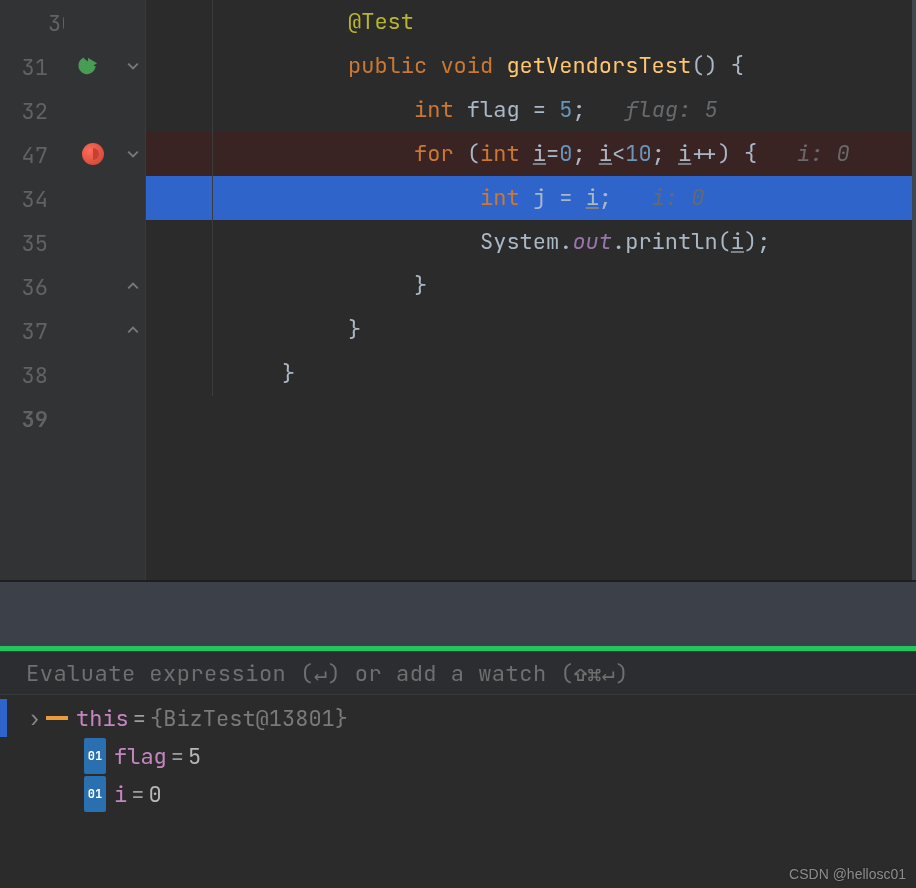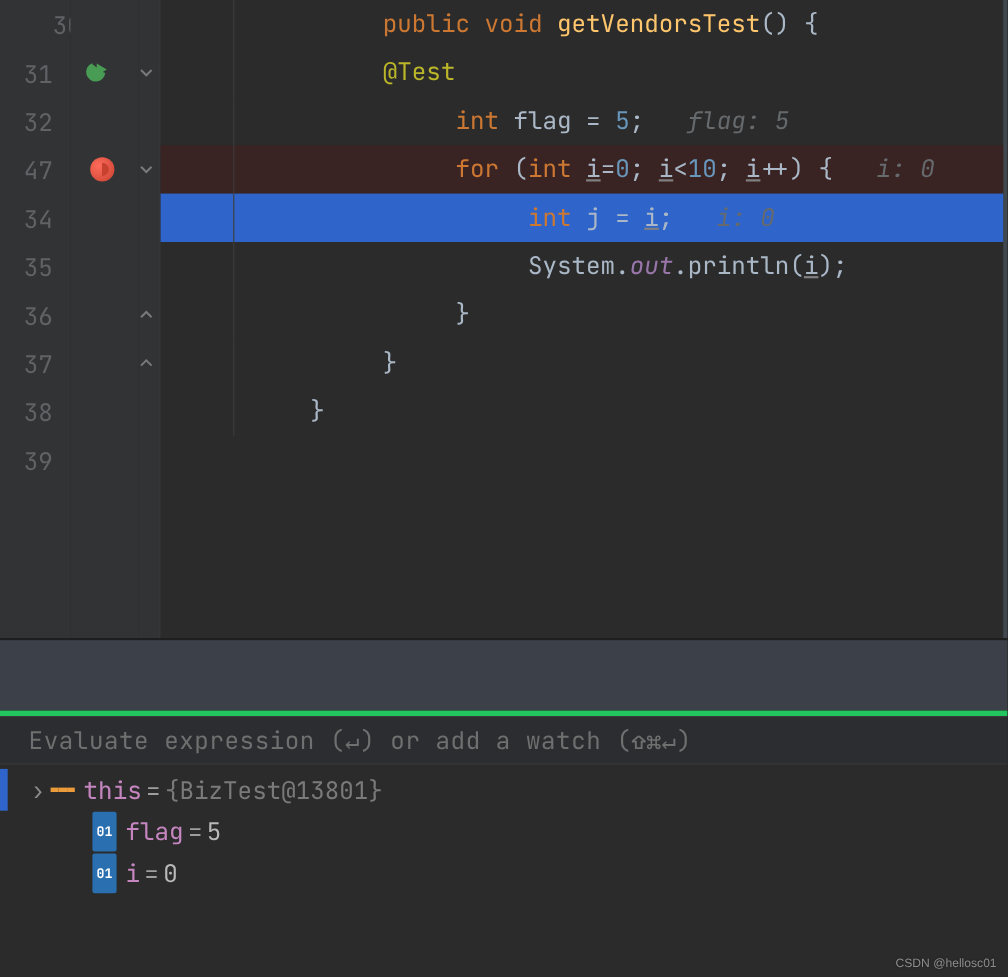--- a/index.html
+++ b/index.html
@@ -115,40 +115,40 @@
   }
   .var-icon.obj { color:#fff; }
   .var-icon.obj span{ display:block; height:4px; width:18px; background:#ec9b3b; margin:1px 0;}
   .var-icon.prim { background:#2a6fb0; color:#fff; border-radius:2px; padding:1px 2px; }
   .var-name { color:#C586C0; }
   .var-eq { color:#9e9e9e; padding: 0 4px;}
   .var-val-obj { color:#7a7a7a; }
   .var-val { color:#b8b8b8; }
   .watermark {
     position:absolute; right: 10px; bottom: 6px;
-    color:#a7a7a7cc; font-size: 11px;
+    color:#a7a7a7cc; font-size: 14px;
     text-shadow: 0 0 2px #0006;
     font-family: sans-serif;
   }
 </style>
 </head>
 <body>
 
 <div class="editor">
   <div class="gutter" id="gutter">
       <div style="height: 44px; margin-left: 48px;">30</div>
       <div style="height: 44px;">31</div>
       <div style="height: 44px; margin-left: 17px;">32</div>
       <div style="height: 44px;">47</div>
       <div style="height: 44px;">34</div>
       <div style="height: 44px;">35</div>
       <div style="height: 44px;">36</div>
       <div style="height: 44px;">37</div>
       <div style="height: 44px;">38</div>
-      <div style="height: 44px;">39</div>
+      <div style="height: 44px; font-weight: bold;">39</div>
     </div>
   <div class="marker-col" id="markers">
       <div class="run-icon" style="left: 12px; top: 66px;"><svg viewBox="0 0 24 24" width="22" height="22">
           <path fill="#499c54" d="M9 4 A8 8 0 1 0 20 12" stroke="#499c54" stroke-width="3"></path>
           <polygon fill="#499c54" points="13,3 23,9 13,15"></polygon>
         </svg></div>
       <div class="bp-icon" style="left: 18px; top: 154px;"></div>
     </div>
   <div class="fold-col" id="folds">
       <div class="fold-handle" style="top: 66px;">
@@ -166,22 +166,22 @@
           <path d="M1 7 L5 3 L9 7" stroke="#7a7a7a" stroke-width="1.5" fill="none"></path>
         </svg>
       </div>
       <div class="fold-handle" style="top: 330px;">
         <svg width="12" height="12" viewBox="0 0 10 10">
           <path d="M1 7 L5 3 L9 7" stroke="#7a7a7a" stroke-width="1.5" fill="none"></path>
         </svg>
       </div>
     </div>
   <div class="code" id="code">
+      <div class="code-line"><span class="indent-guide" style="left: 66px;"></span><span style="padding-left: 198px; display: inline-block;"><span class="anno">@Test</span></span></div>
       <div class="code-line"><span class="indent-guide" style="left: 66px;"></span><span style="padding-left: 198px; display: inline-block;"><span class="kw">public</span><span class="id"> </span><span class="kw">void</span><span class="id"> </span><span class="method">getVendorsTest</span><span class="punc">() {</span></span></div>
-      <div class="code-line"><span class="indent-guide" style="left: 66px;"></span><span style="padding-left: 198px; display: inline-block;"><span class="anno">@Test</span></span></div>
       <div class="code-line"><span class="indent-guide" style="left: 66px;"></span><span style="padding-left: 264px; display: inline-block;"><span class="kw">int</span><span class="id"> flag </span><span class="punc">= </span><span class="num">5</span><span class="punc">;</span></span><span class="inlay">   flag: 5</span></div>
       <div class="code-line bp-line-code"><span class="indent-guide" style="left: 66px;"></span><span style="padding-left: 264px; display: inline-block;"><span class="kw">for</span><span class="id"> </span><span class="punc">(</span><span class="kw">int</span><span class="id"> </span><span class="under id">i</span><span class="punc">=</span><span class="num">0</span><span class="punc">; </span><span class="under id">i</span><span class="punc">&lt;</span><span class="num">10</span><span class="punc">; </span><span class="under id">i</span><span class="punc">++) {</span></span><span class="inlay">   i: 0</span></div>
       <div class="code-line exec-line-code"><span class="indent-guide" style="left: 66px;"></span><span style="padding-left: 330px; display: inline-block;"><span class="kw">int</span><span class="id"> j </span><span class="punc">= </span><span class="under id">i</span><span class="punc">;</span></span><span class="inlay">   i: 0</span></div>
       <div class="code-line"><span class="indent-guide" style="left: 66px;"></span><span style="padding-left: 330px; display: inline-block;"><span class="id">System.</span><span class="field">out</span><span class="id">.println(</span><span class="under id">i</span><span class="punc">);</span></span></div>
       <div class="code-line"><span class="indent-guide" style="left: 66px;"></span><span style="padding-left: 264px; display: inline-block;"><span class="punc">}</span></span></div>
       <div class="code-line"><span class="indent-guide" style="left: 66px;"></span><span style="padding-left: 198px; display: inline-block;"><span class="punc">}</span></span></div>
       <div class="code-line"><span class="indent-guide" style="left: 66px;"></span><span style="padding-left: 132px; display: inline-block;"><span class="punc">}</span></span></div>
       <div class="code-line"><span style="padding-left: 0px; display: inline-block;"></span></div>
     </div>
 </div>

